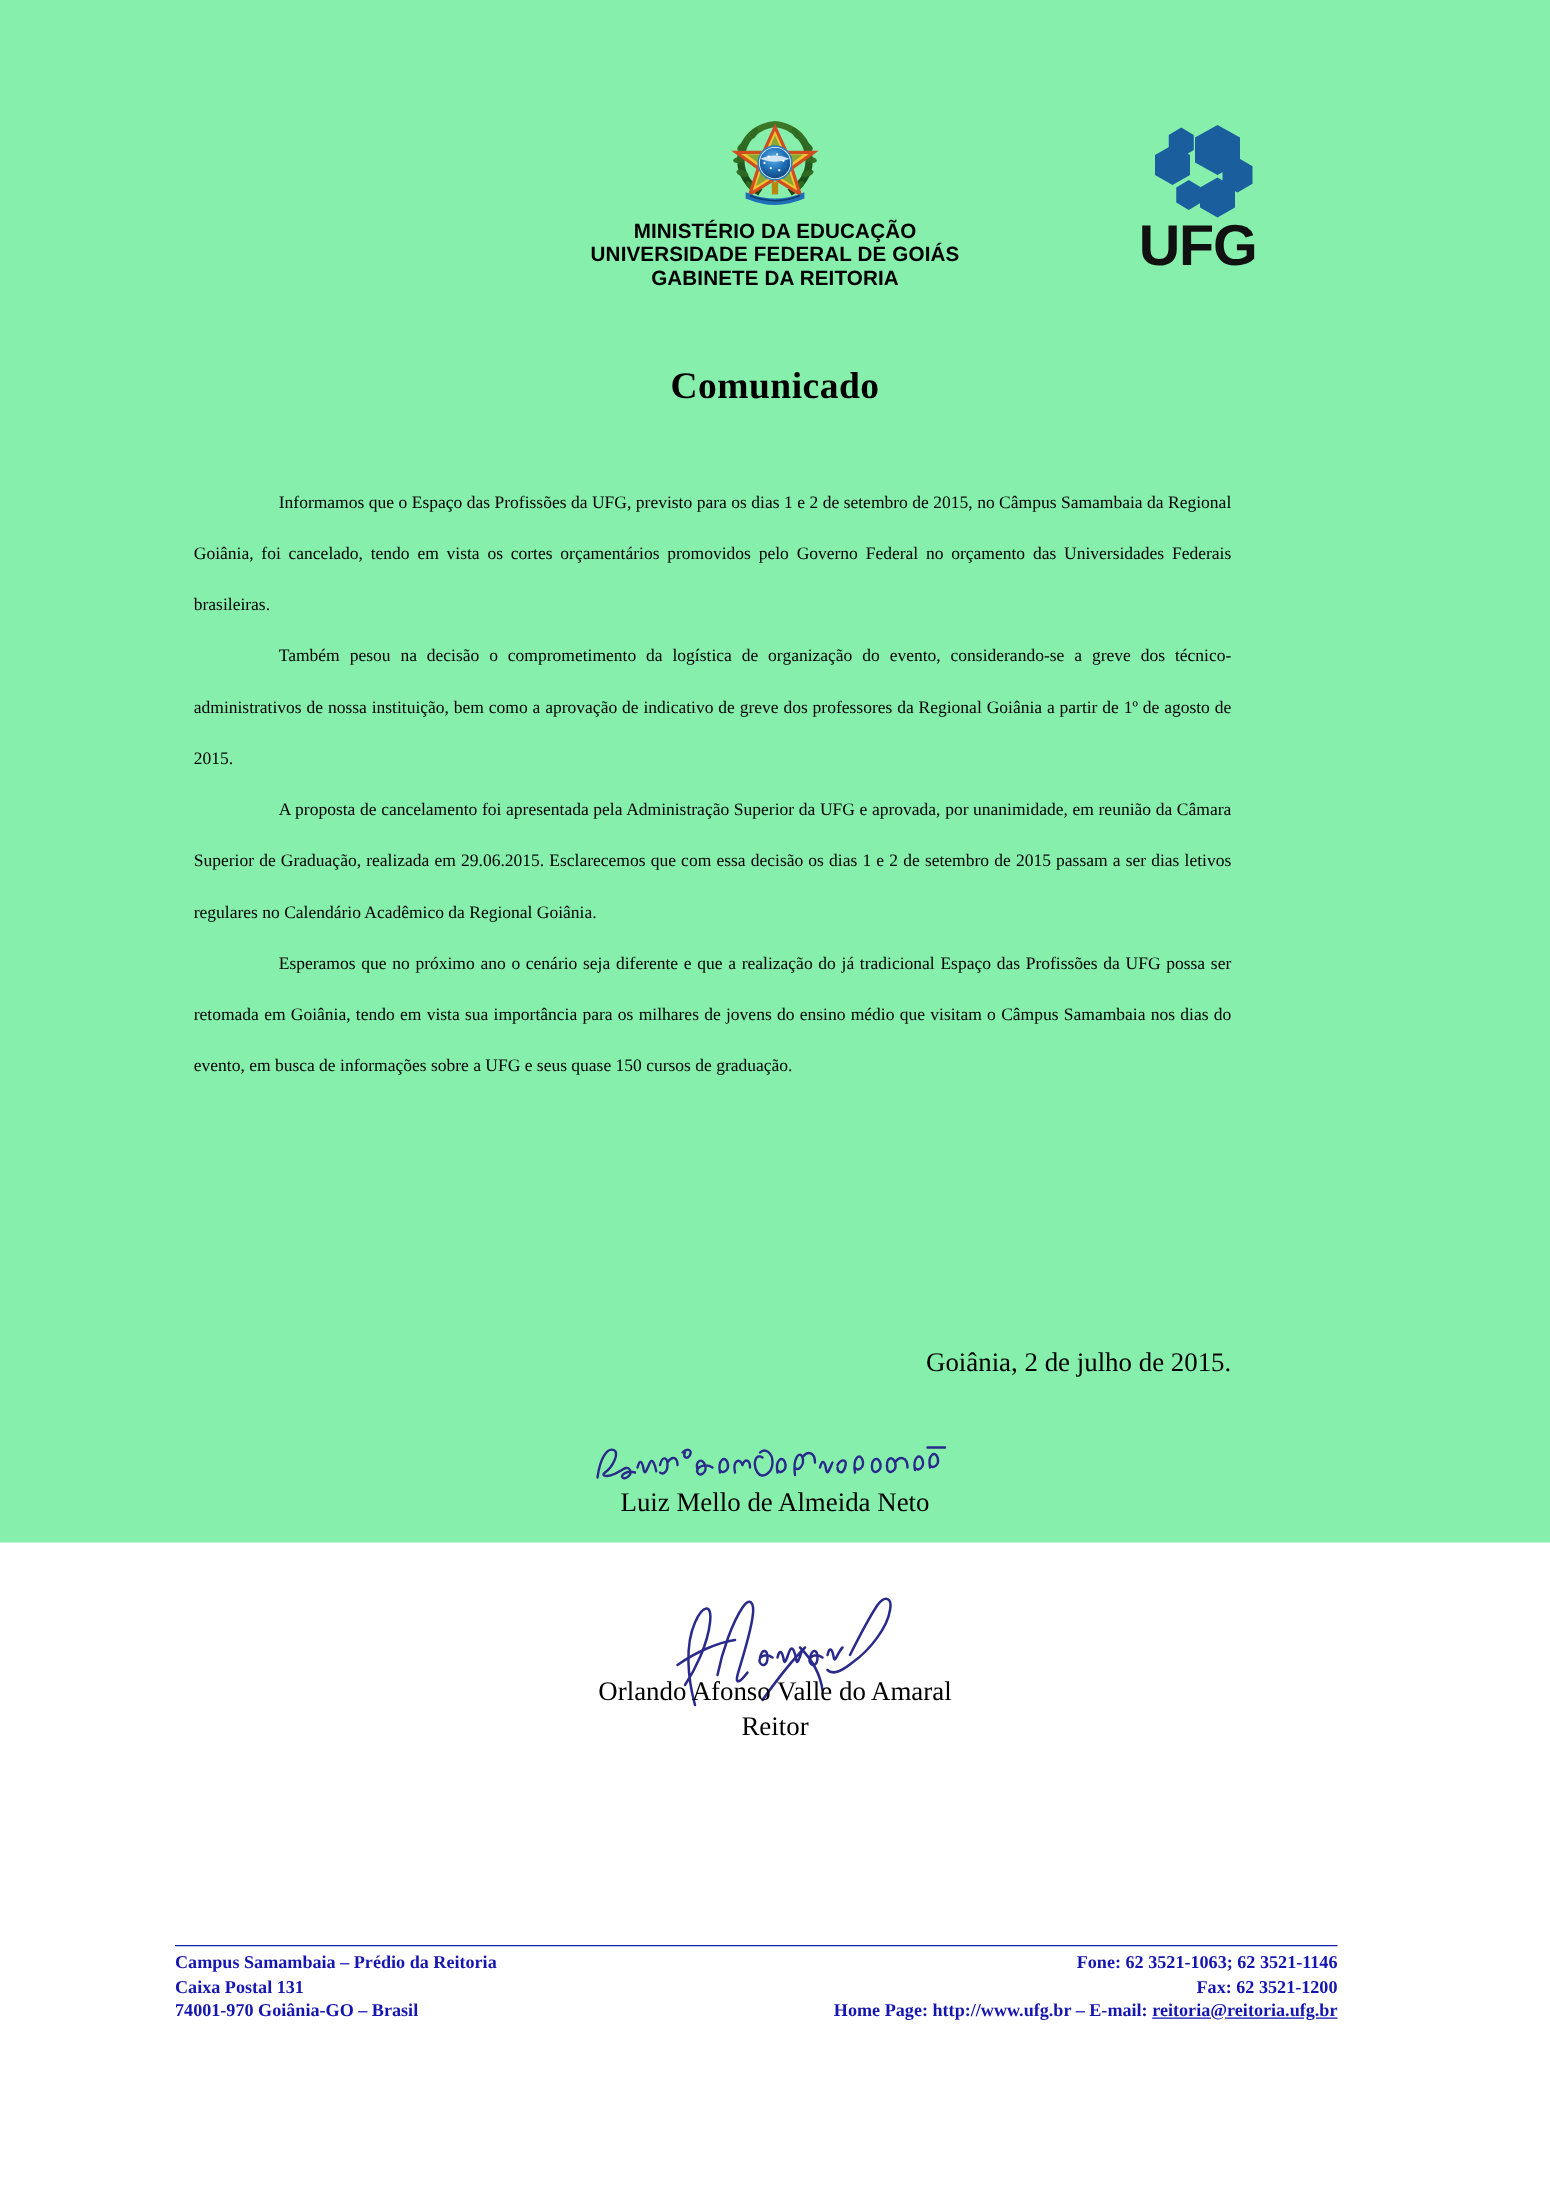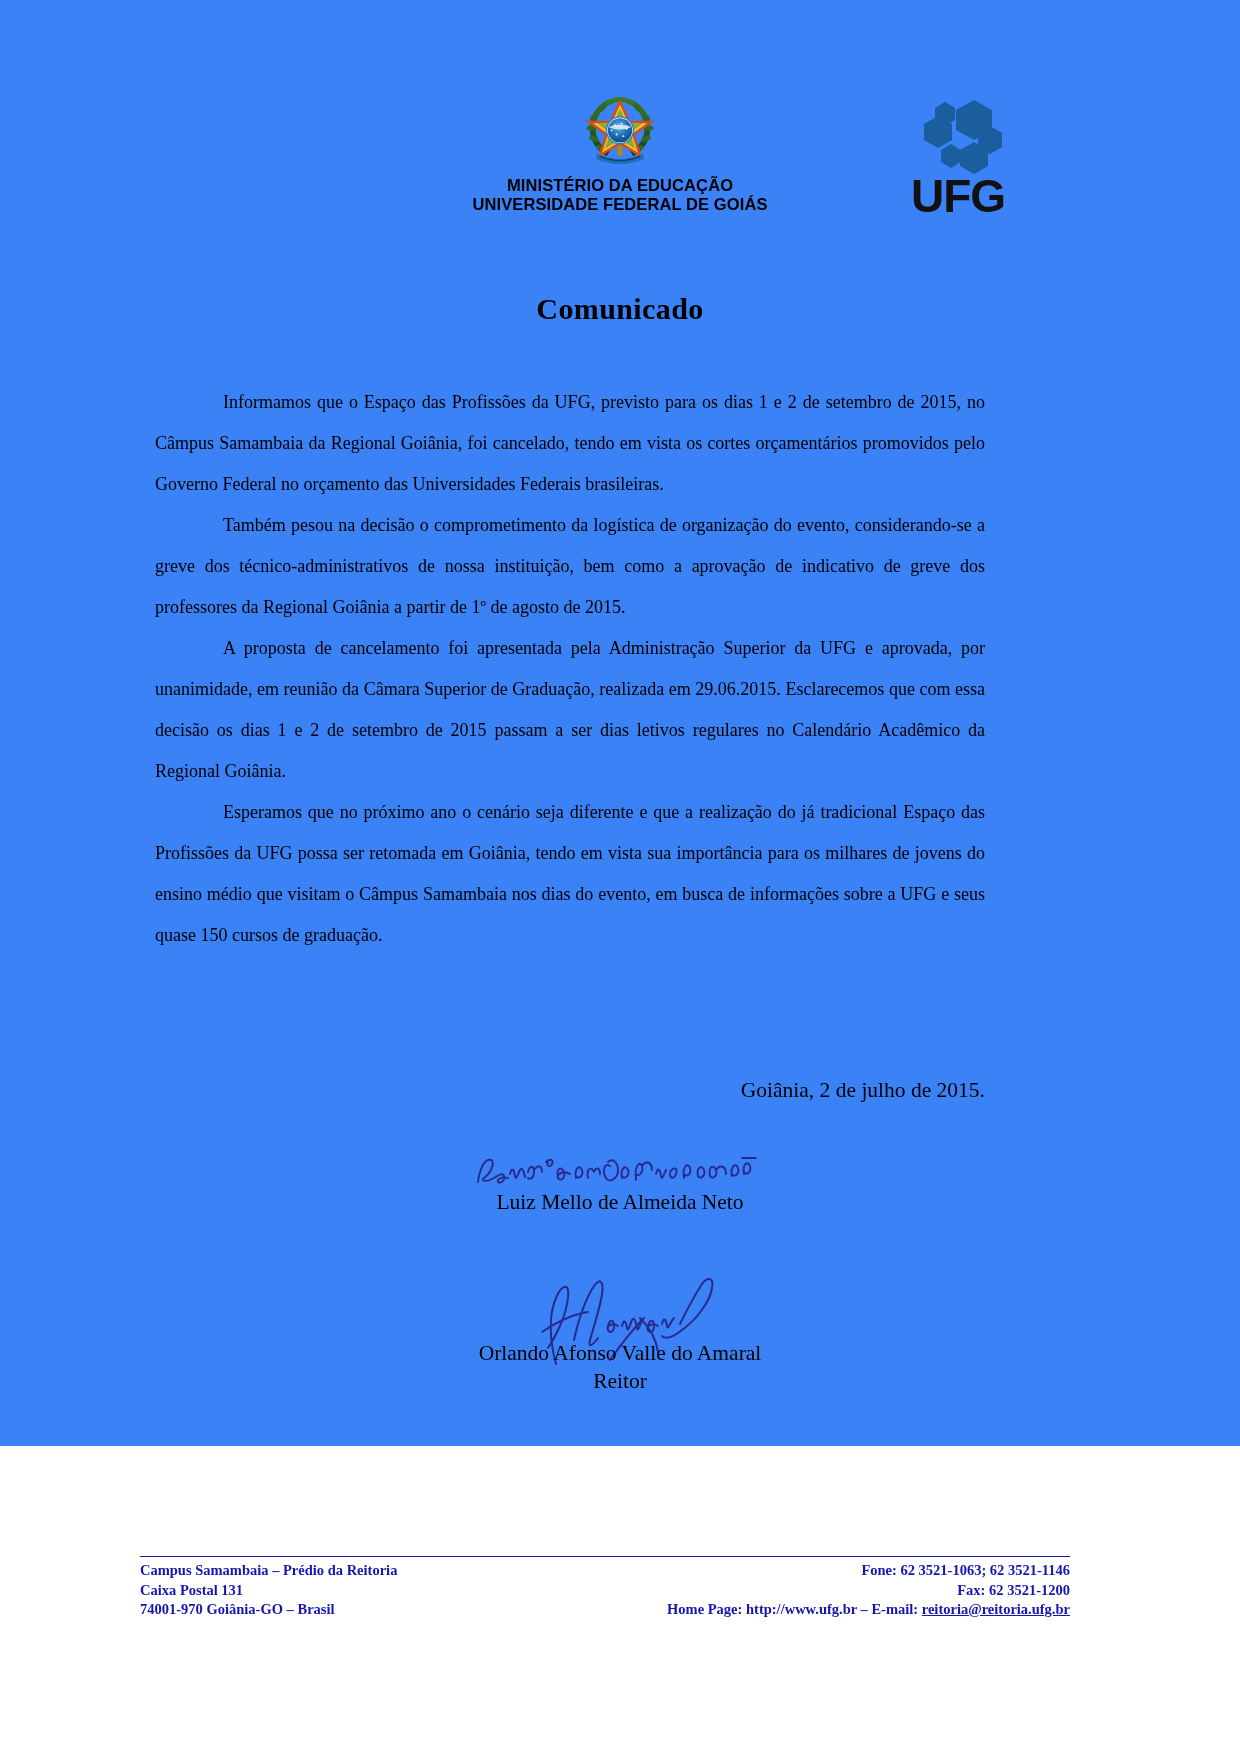--- a/index.html
+++ b/index.html
@@ -14,22 +14,22 @@
     position: relative;
     font-family: "Liberation Serif", "DejaVu Serif", serif;
     color: #000000;
     overflow: hidden;
   }
 
   .page {
     position: absolute;
     inset: 0;
     width: 1240px;
-    height: 1446px;
-    background: #3b82f6;
+    height: 1234px;
+    background: #86efac;
   }
 
   
   .header {
     position: absolute;
     top: 0;
     left: 0;
     width: 1240px;
     height: 260px;
   }
@@ -87,21 +87,21 @@
     font-weight: bold;
     letter-spacing: 0.4px;
   }
 
   
   .body-text {
     position: absolute;
     top: 382px;
     left: 155px;
     width: 830px;
-    font-size: 18px;
+    font-size: 14px;
     line-height: 41px;
     text-align: justify;
     text-justify: inter-word;
   }
   .body-text p {
     margin: 0 0 0 0;
     text-indent: 68px;
     text-align: justify;
   }
   .body-text p:last-child { text-align: justify; }
@@ -219,20 +219,21 @@
         <circle cx="50" cy="48" r="16" fill="none" stroke="#2a7fc4" stroke-width="1.6"></circle>
 
         <path d="M22 76 Q50 88 78 76 L78 82 Q50 94 22 82 Z" fill="#1f6fb8"></path>
         <path d="M26 79 Q50 89 74 79" fill="none" stroke="#0f3e6e" stroke-width="1.4"></path>
         <rect x="47" y="66" width="6" height="12" fill="#b8860b"></rect>
       </svg>
 
       <div class="header-lines">
         <div>MINISTÉRIO DA EDUCAÇÃO</div>
         <div>UNIVERSIDADE FEDERAL DE GOIÁS</div>
+        <div>GABINETE DA REITORIA</div>
       </div>
     </div>
 
     <div class="ufg-logo">
       <div class="ufg-hex-wrap">
         <svg width="112" height="80" viewBox="0 0 112 80" aria-hidden="true">
           <g fill="#1b5e9e">
 
             <polygon points="64,4 82,14 82,34 64,44 46,34 46,14"></polygon>
 

